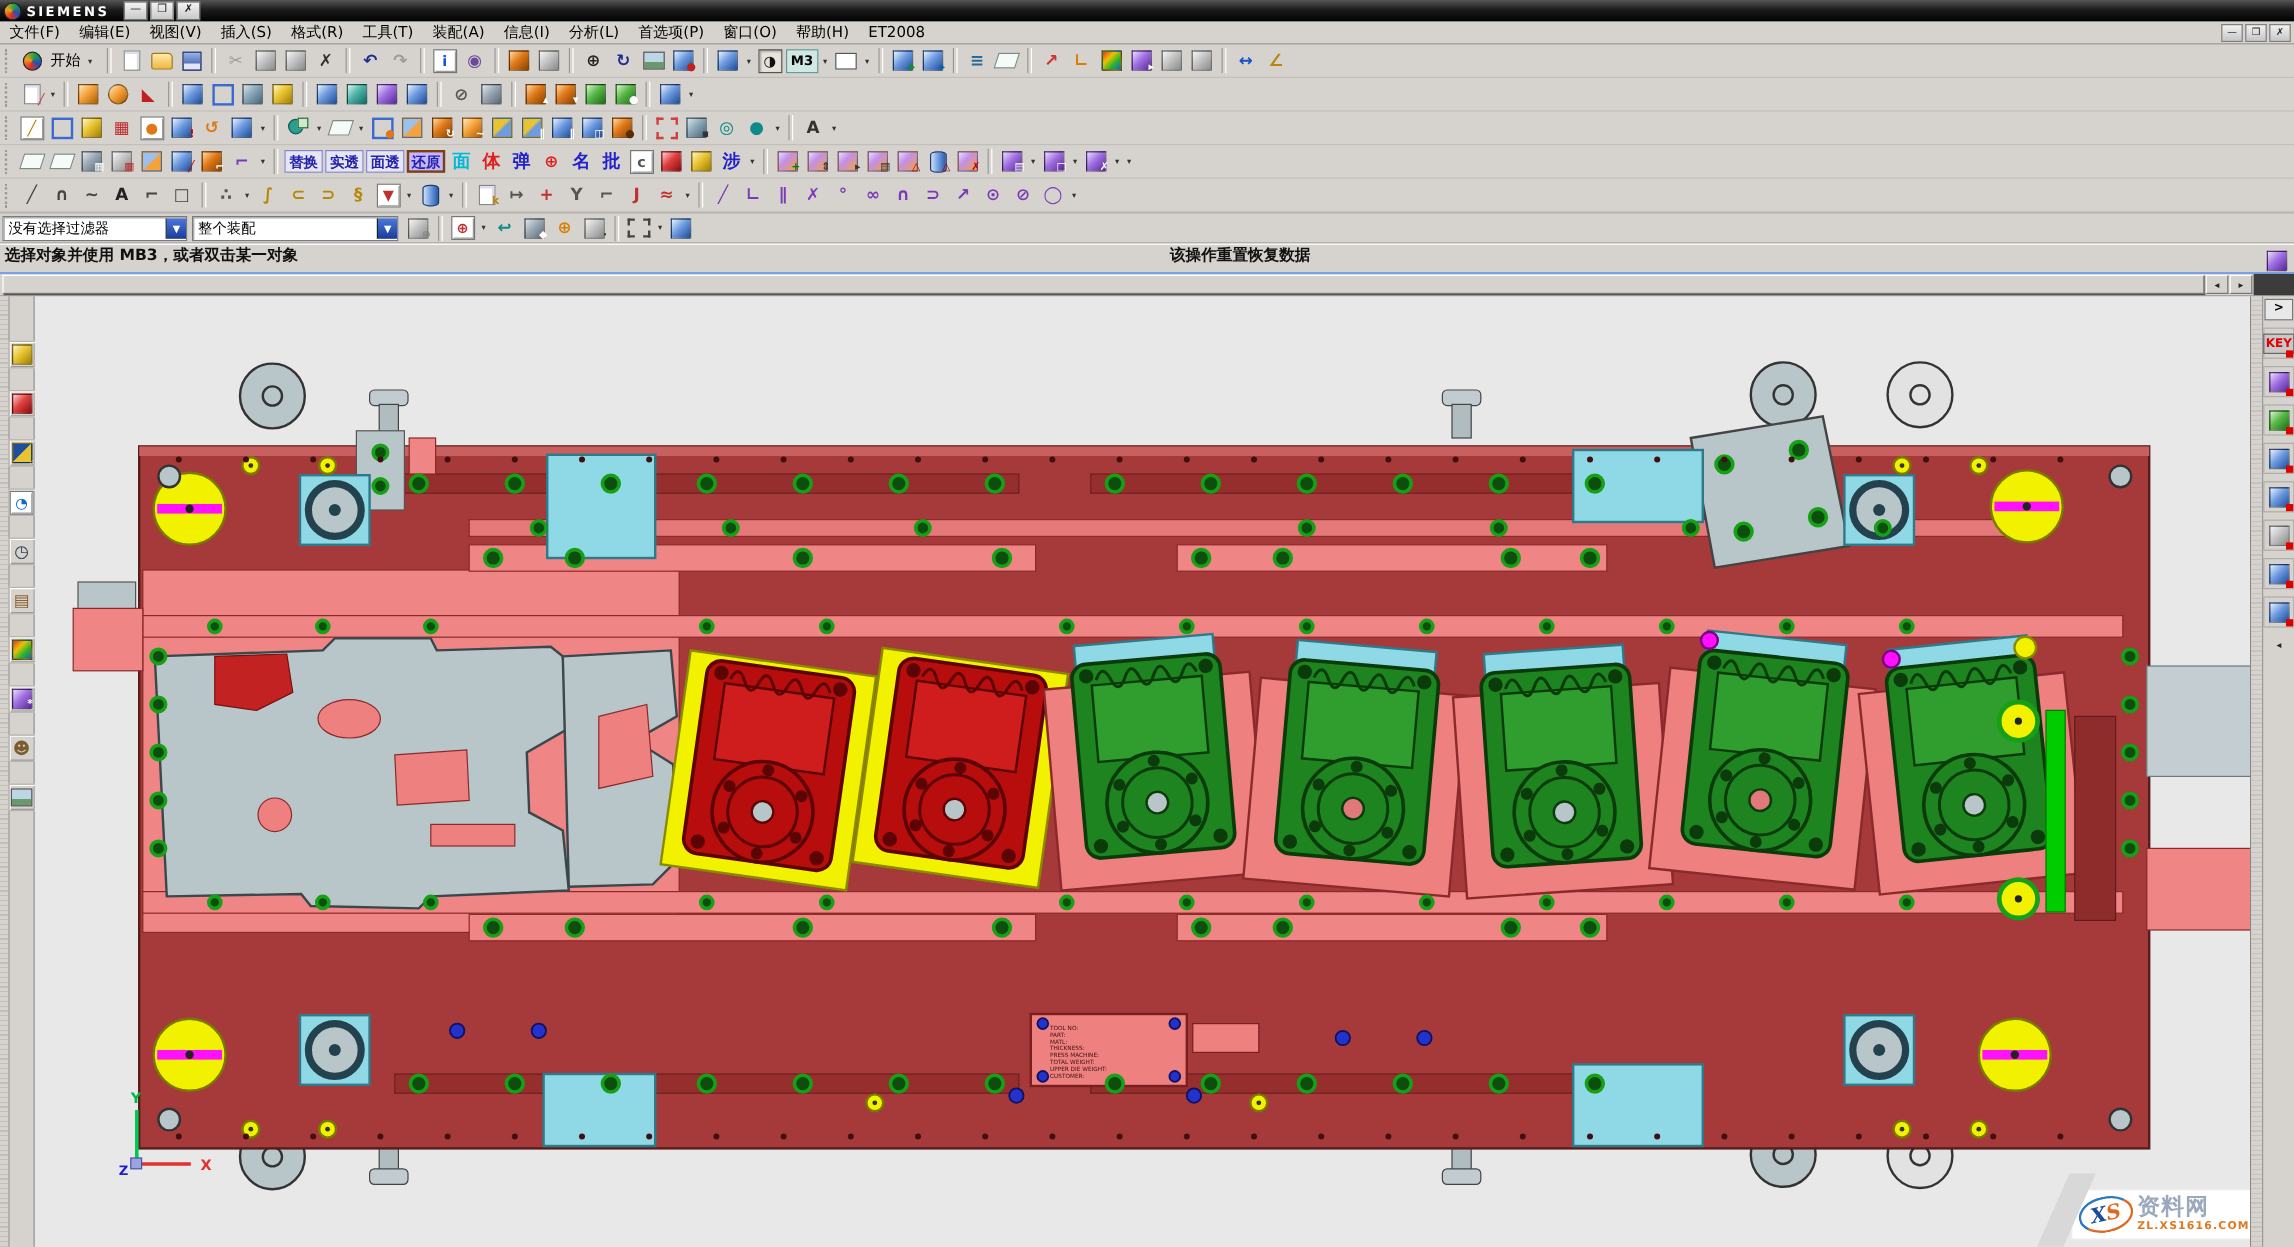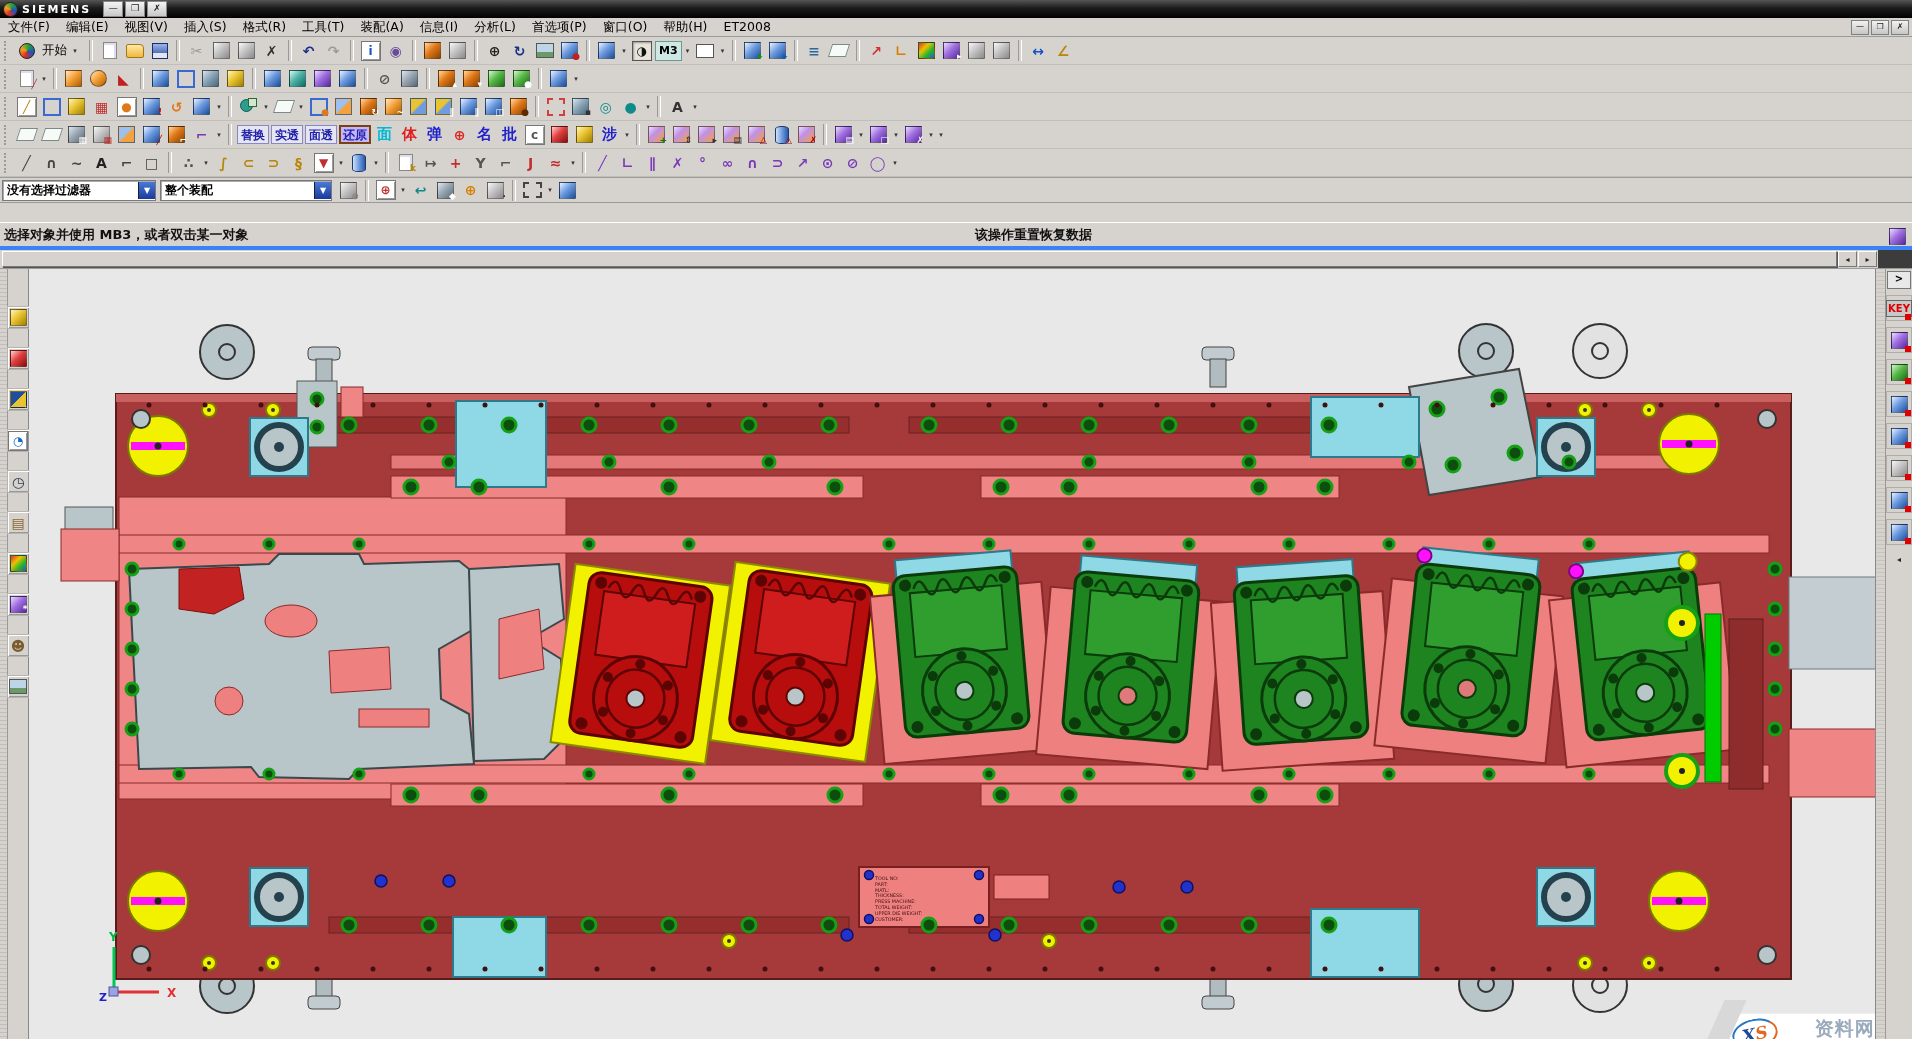--- a/index.html
+++ b/index.html
@@ -73,27 +73,27 @@
   .tbtn{margin:0 1px;padding:1px 3px;height:19px;font-size:12px;font-weight:bold;color:#2222aa;
     background:#e6e6f2;border:1px solid #8888c8;font-family:inherit;}
   .tbtn.active{border:2px solid #7a4010;background:#c4b5fd;padding:0 2px;}
   .mini{display:inline-flex;align-items:center;height:18px;background:#cfe8e4;border:1px solid #6a9a94;
     padding:0 3px;font-size:11px;font-weight:bold;margin:0 1px;}
 
   
   .selbar{height:24px;display:flex;align-items:center;background:#d6d3ce;border-bottom:1px solid #9a9a9a;padding-left:2px;}
   .combo{display:flex;align-items:center;height:19px;background:#fff;border:1px solid #7a7a7a;
     box-shadow:inset 1px 1px 0 #aaa;margin-right:4px;}
-  .combo .cv{font-size:12px;padding:0 4px;white-space:nowrap;overflow:hidden;font-weight:bold;}
+  .combo .cv{font-size:12px;padding:0 4px;white-space:nowrap;overflow:hidden;}
   .combo .cb{width:16px;height:17px;background:linear-gradient(#4a78d8,#1a3a9a);color:#fff;font-size:8px;
     display:flex;align-items:center;justify-content:center;border-left:1px solid #123;}
 
   
-  .promptbar{height:23px;background:#d6d3ce;border-top:1px solid #fff;border-bottom:4px solid #3b82f6;
-    position:relative;display:flex;align-items:center;margin-top:19px;}
+  .promptbar{height:23px;background:#d6d3ce;border-top:1px solid #fff;border-bottom:1px solid #3b82f6;
+    position:relative;display:flex;align-items:flex-start;}
   .promptbar .pl{font-size:13px;font-weight:bold;color:#111;margin-left:4px;white-space:nowrap;}
   .promptbar .pc{position:absolute;left:975px;font-size:13px;font-weight:bold;color:#111;white-space:nowrap;}
   .promptbar .pr{position:absolute;right:2px;top:2px;}
 
   
   .hscroll{height:18px;display:flex;align-items:stretch;background:#d6d3ce;border-bottom:1px solid #9a9a9a;}
   .hs-thumb{flex:1;margin:1px 0 1px 2px;background:#d6d3ce;border:1px solid #fff;border-right-color:#777;border-bottom-color:#777;box-shadow:1px 1px 0 #555;}
   .hs-btn{width:17px;margin:1px 0 1px 1px;background:#d6d3ce;border:1px solid #fff;border-right-color:#777;
     border-bottom-color:#777;font-size:8px;display:flex;align-items:center;justify-content:center;color:#222;}
   .hs-corner{width:34px;background:#3c3c3c;margin-left:1px;}
@@ -118,21 +118,21 @@
   .rb-collapse{font-size:8px;color:#222;margin-top:10px;}
 
   
   .wm{position:absolute;right:0;bottom:8px;width:148px;height:40px;background:#fff;display:flex;
     align-items:center;z-index:50;box-shadow:0 0 0 1px #eee;}
   .wm .diag{position:absolute;left:-18px;top:-14px;width:22px;height:70px;background:#d8d8d8;transform:skewX(-24deg);}
   .wm-logo{width:42px;height:26px;border:2px solid;border-color:#2878c8 #e06820 #e06820 #2878c8;border-radius:50%;
     transform:rotate(-12deg);display:flex;align-items:center;justify-content:center;margin:0 3px 0 5px;flex:none;}
   .wm-x{font-family:"DejaVu Serif","Liberation Serif",serif;font-style:italic;font-weight:bold;font-size:17px;color:#1a4a9a;}
   .wm-s{font-family:"DejaVu Serif","Liberation Serif",serif;font-style:italic;font-weight:bold;font-size:17px;color:#e06820;}
-  .wm-txt{display:flex;flex-direction:column;line-height:1;align-items:flex-end;}
+  .wm-txt{display:flex;flex-direction:column;line-height:1;}
   .wm-name{font-size:19px;font-weight:bold;color:#9aaabc;letter-spacing:1px;}
   .wm-site{font-size:9px;font-weight:bold;color:#e07820;letter-spacing:1px;margin-top:2px;}
 </style>
 </head>
 <body>
 
 <div id="app">
 
   <div class="titlebar">
     <span class="nxlogo"></span>

